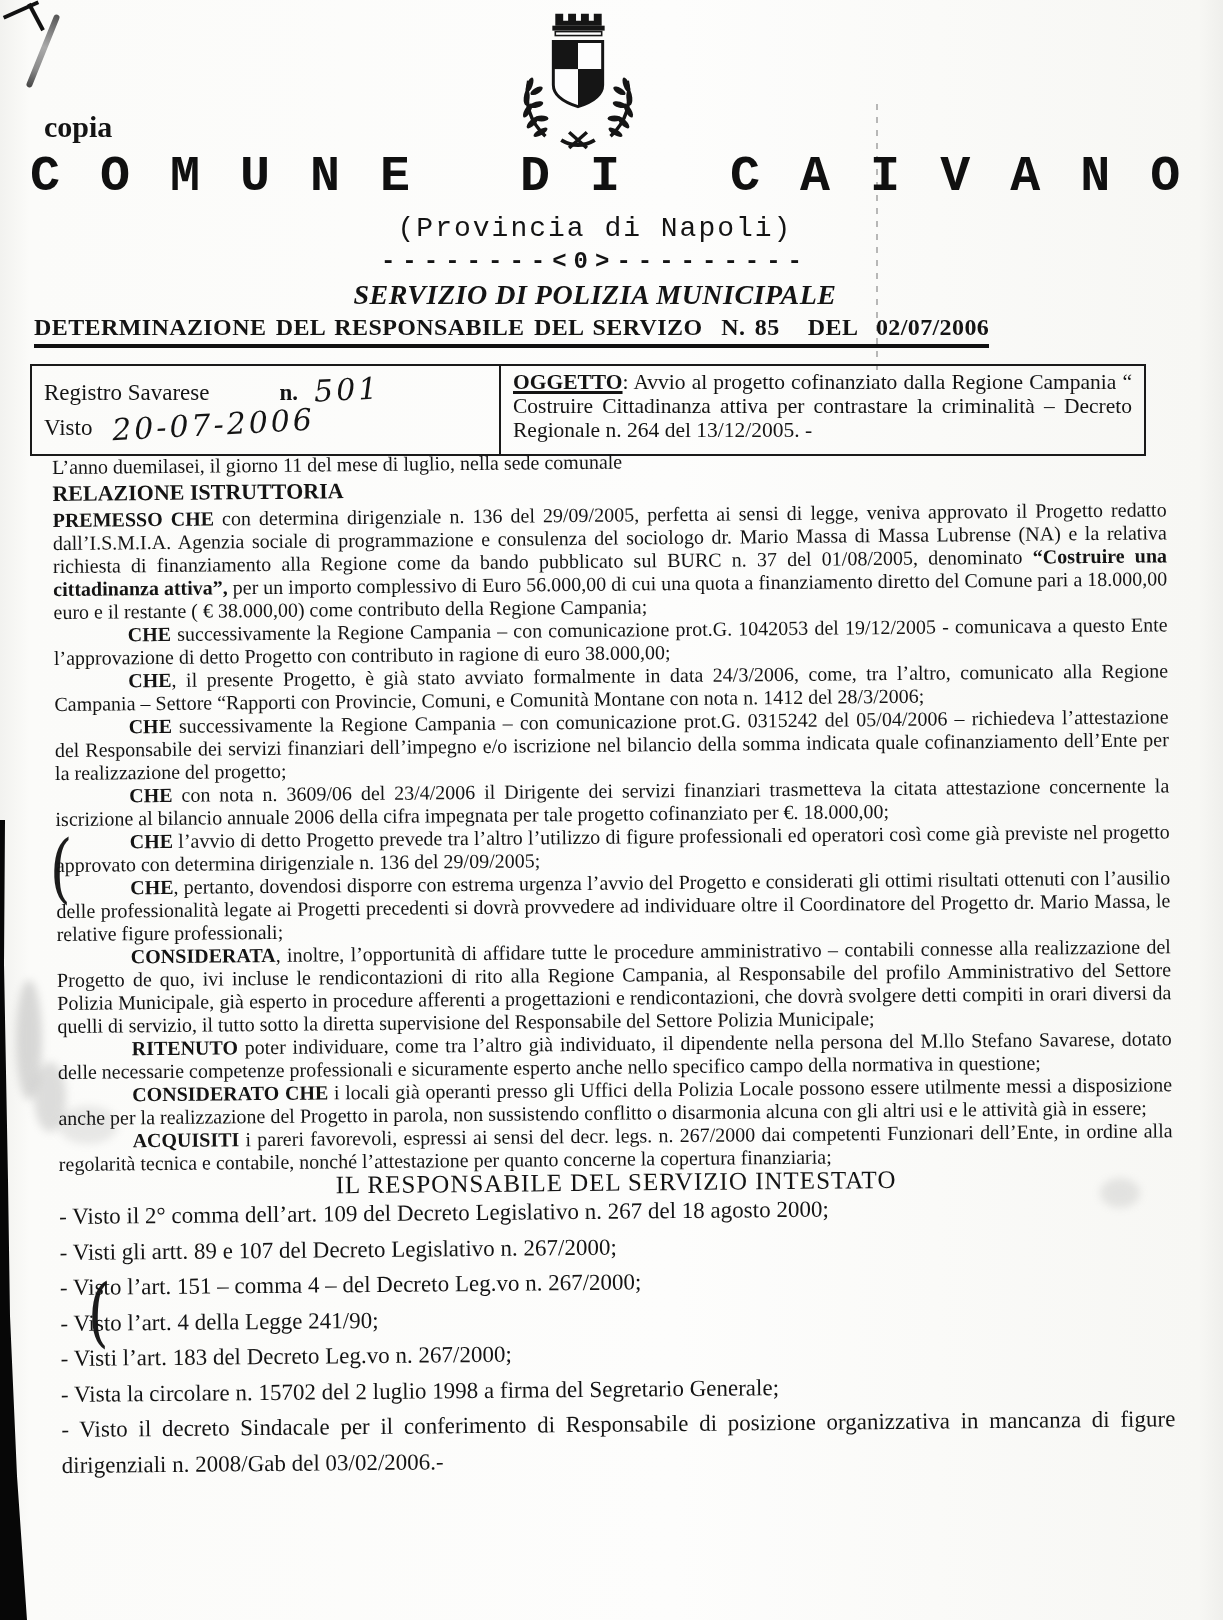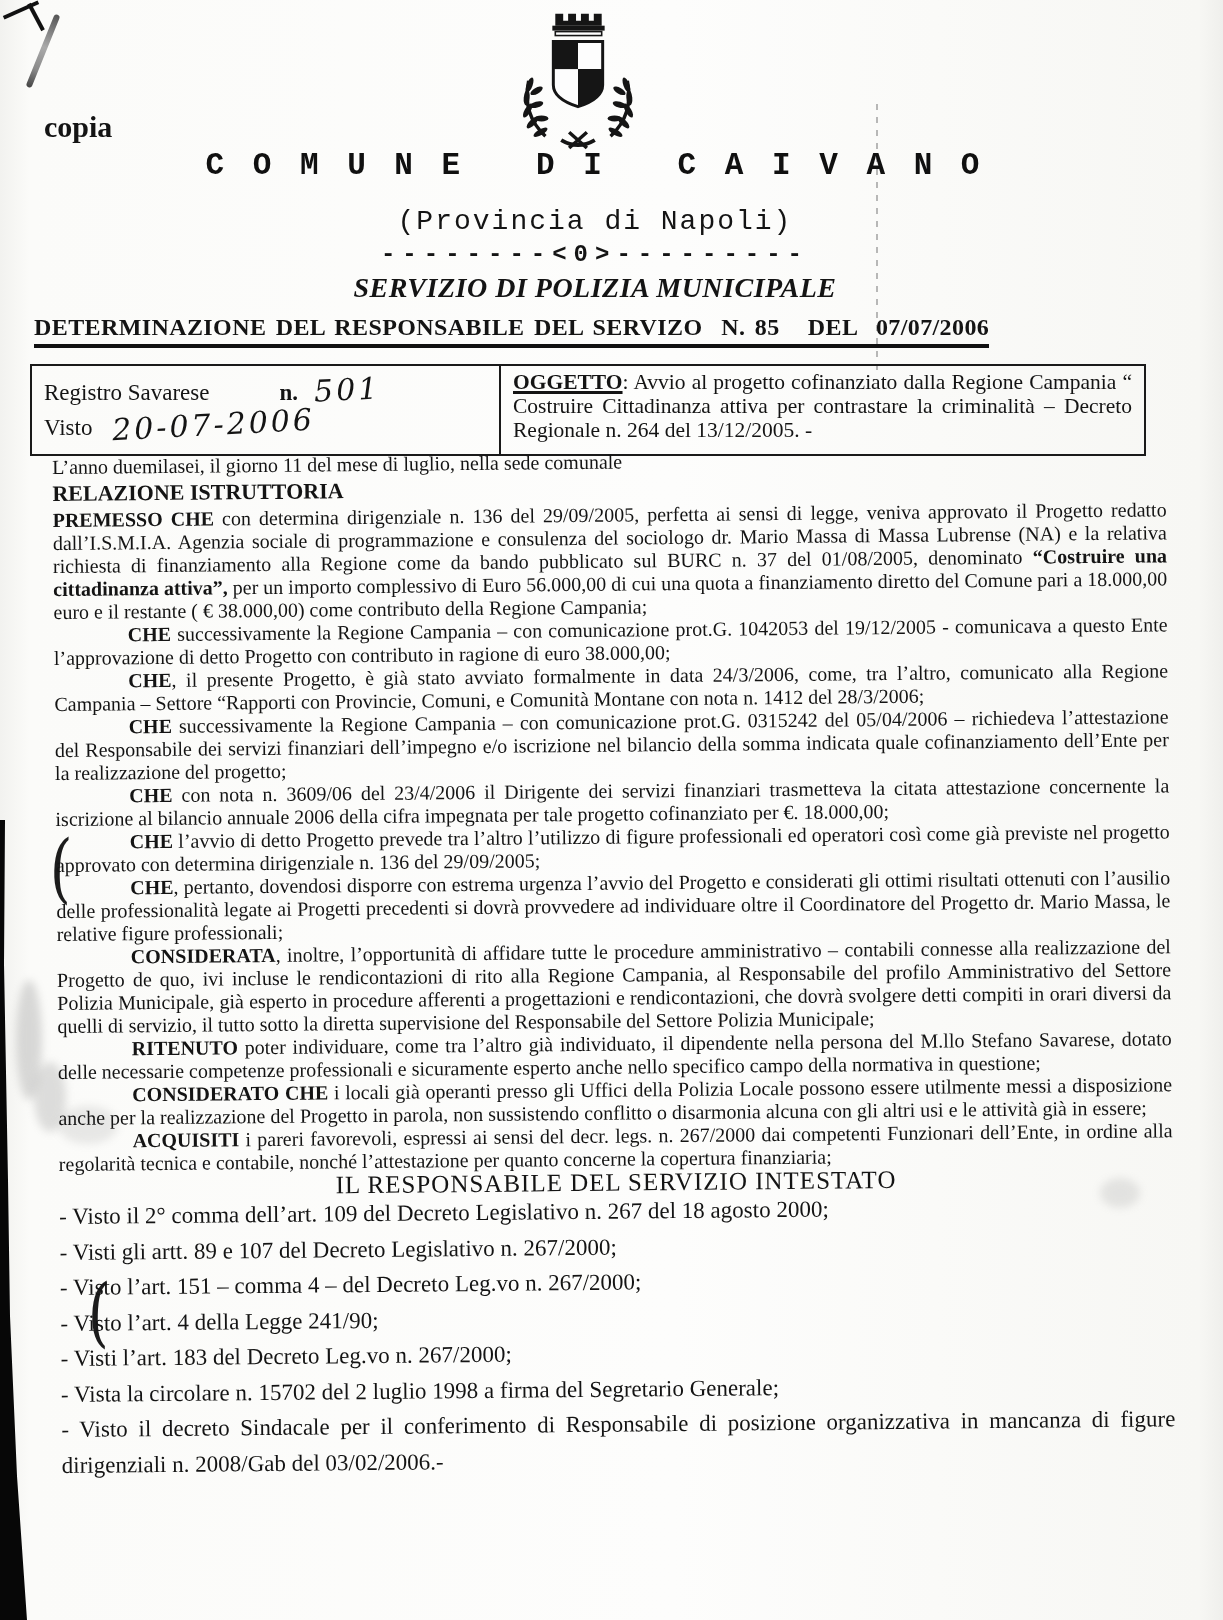--- a/index.html
+++ b/index.html
@@ -6,24 +6,24 @@
   body{
     width:1223px;height:1620px;position:relative;overflow:hidden;
     background:linear-gradient(90deg,#f2f2ef 0,#fbfbf9 30px,#fdfdfc 55%,#f7f7f4 98%,#efefec 100%);
     font-family:"Liberation Serif", serif;color:#141414;
   }
   .abs{position:absolute;}
   
   .copia{left:44px;top:110px;font-size:30px;font-weight:700;}
   .title-block{left:30px;top:148px;width:1130px;text-align:center;}
   .commune{
-    font-family:"Liberation Mono", monospace;font-weight:700;font-size:31px;
+    font-family:"Liberation Mono", monospace;font-weight:700;font-size:50px;
     letter-spacing:5px;white-space:pre;color:#101010;
   }
-  .province{font-family:"Liberation Mono", monospace;font-size:28px;letter-spacing:2px;margin-top:23px;}
+  .province{font-family:"Liberation Mono", monospace;font-size:28px;letter-spacing:2px;margin-top:8px;}
   .divider{font-family:"Liberation Mono", monospace;font-size:24px;letter-spacing:7px;font-weight:700;margin-top:4px;}
   .service{font-size:28px;font-weight:700;font-style:italic;letter-spacing:.5px;margin-top:4px;}
   .determination{
     left:34px;top:314px;font-size:24px;font-weight:700;white-space:pre;
     letter-spacing:.4px;word-spacing:3px;border-bottom:4px solid #111;padding-bottom:3px;
   }
   
   .regbox{left:30px;top:364px;width:1112px;height:88px;border:2.5px solid #1a1a1a;display:flex;}
   .regbox .left{width:445px;border-right:2.5px solid #1a1a1a;padding:6px 10px 0 12px;font-size:23px;}
   .regbox .right{flex:1;padding:4px 12px 0 12px;font-size:21.5px;line-height:24px;text-align:justify;}
@@ -136,21 +136,21 @@
 
 <div class="abs copia">copia</div>
 
 <div class="abs title-block">
   <div class="commune">C O M U N E   D I   C A I V A N O</div>
   <div class="province">(Provincia di Napoli)</div>
   <div class="divider">--------&lt;0&gt;---------</div>
   <div class="service">SERVIZIO DI POLIZIA MUNICIPALE</div>
 </div>
 
-<div class="abs determination">DETERMINAZIONE DEL RESPONSABILE DEL SERVIZO  N. 85   DEL  07/07/2006</div>
+<div class="abs determination">DETERMINAZIONE DEL RESPONSABILE DEL SERVIZO  N. 85   DEL  02/07/2006</div>
 
 <div class="abs regbox">
   <div class="left">
     <div>
       <span>Registro Savarese</span><span class="n-label">n.</span><span class="hand">501</span>
     </div>
     <div>
       <span>Visto</span>
       <span class="hand" style="margin-left:14px">20-07-2006</span>
     </div>

